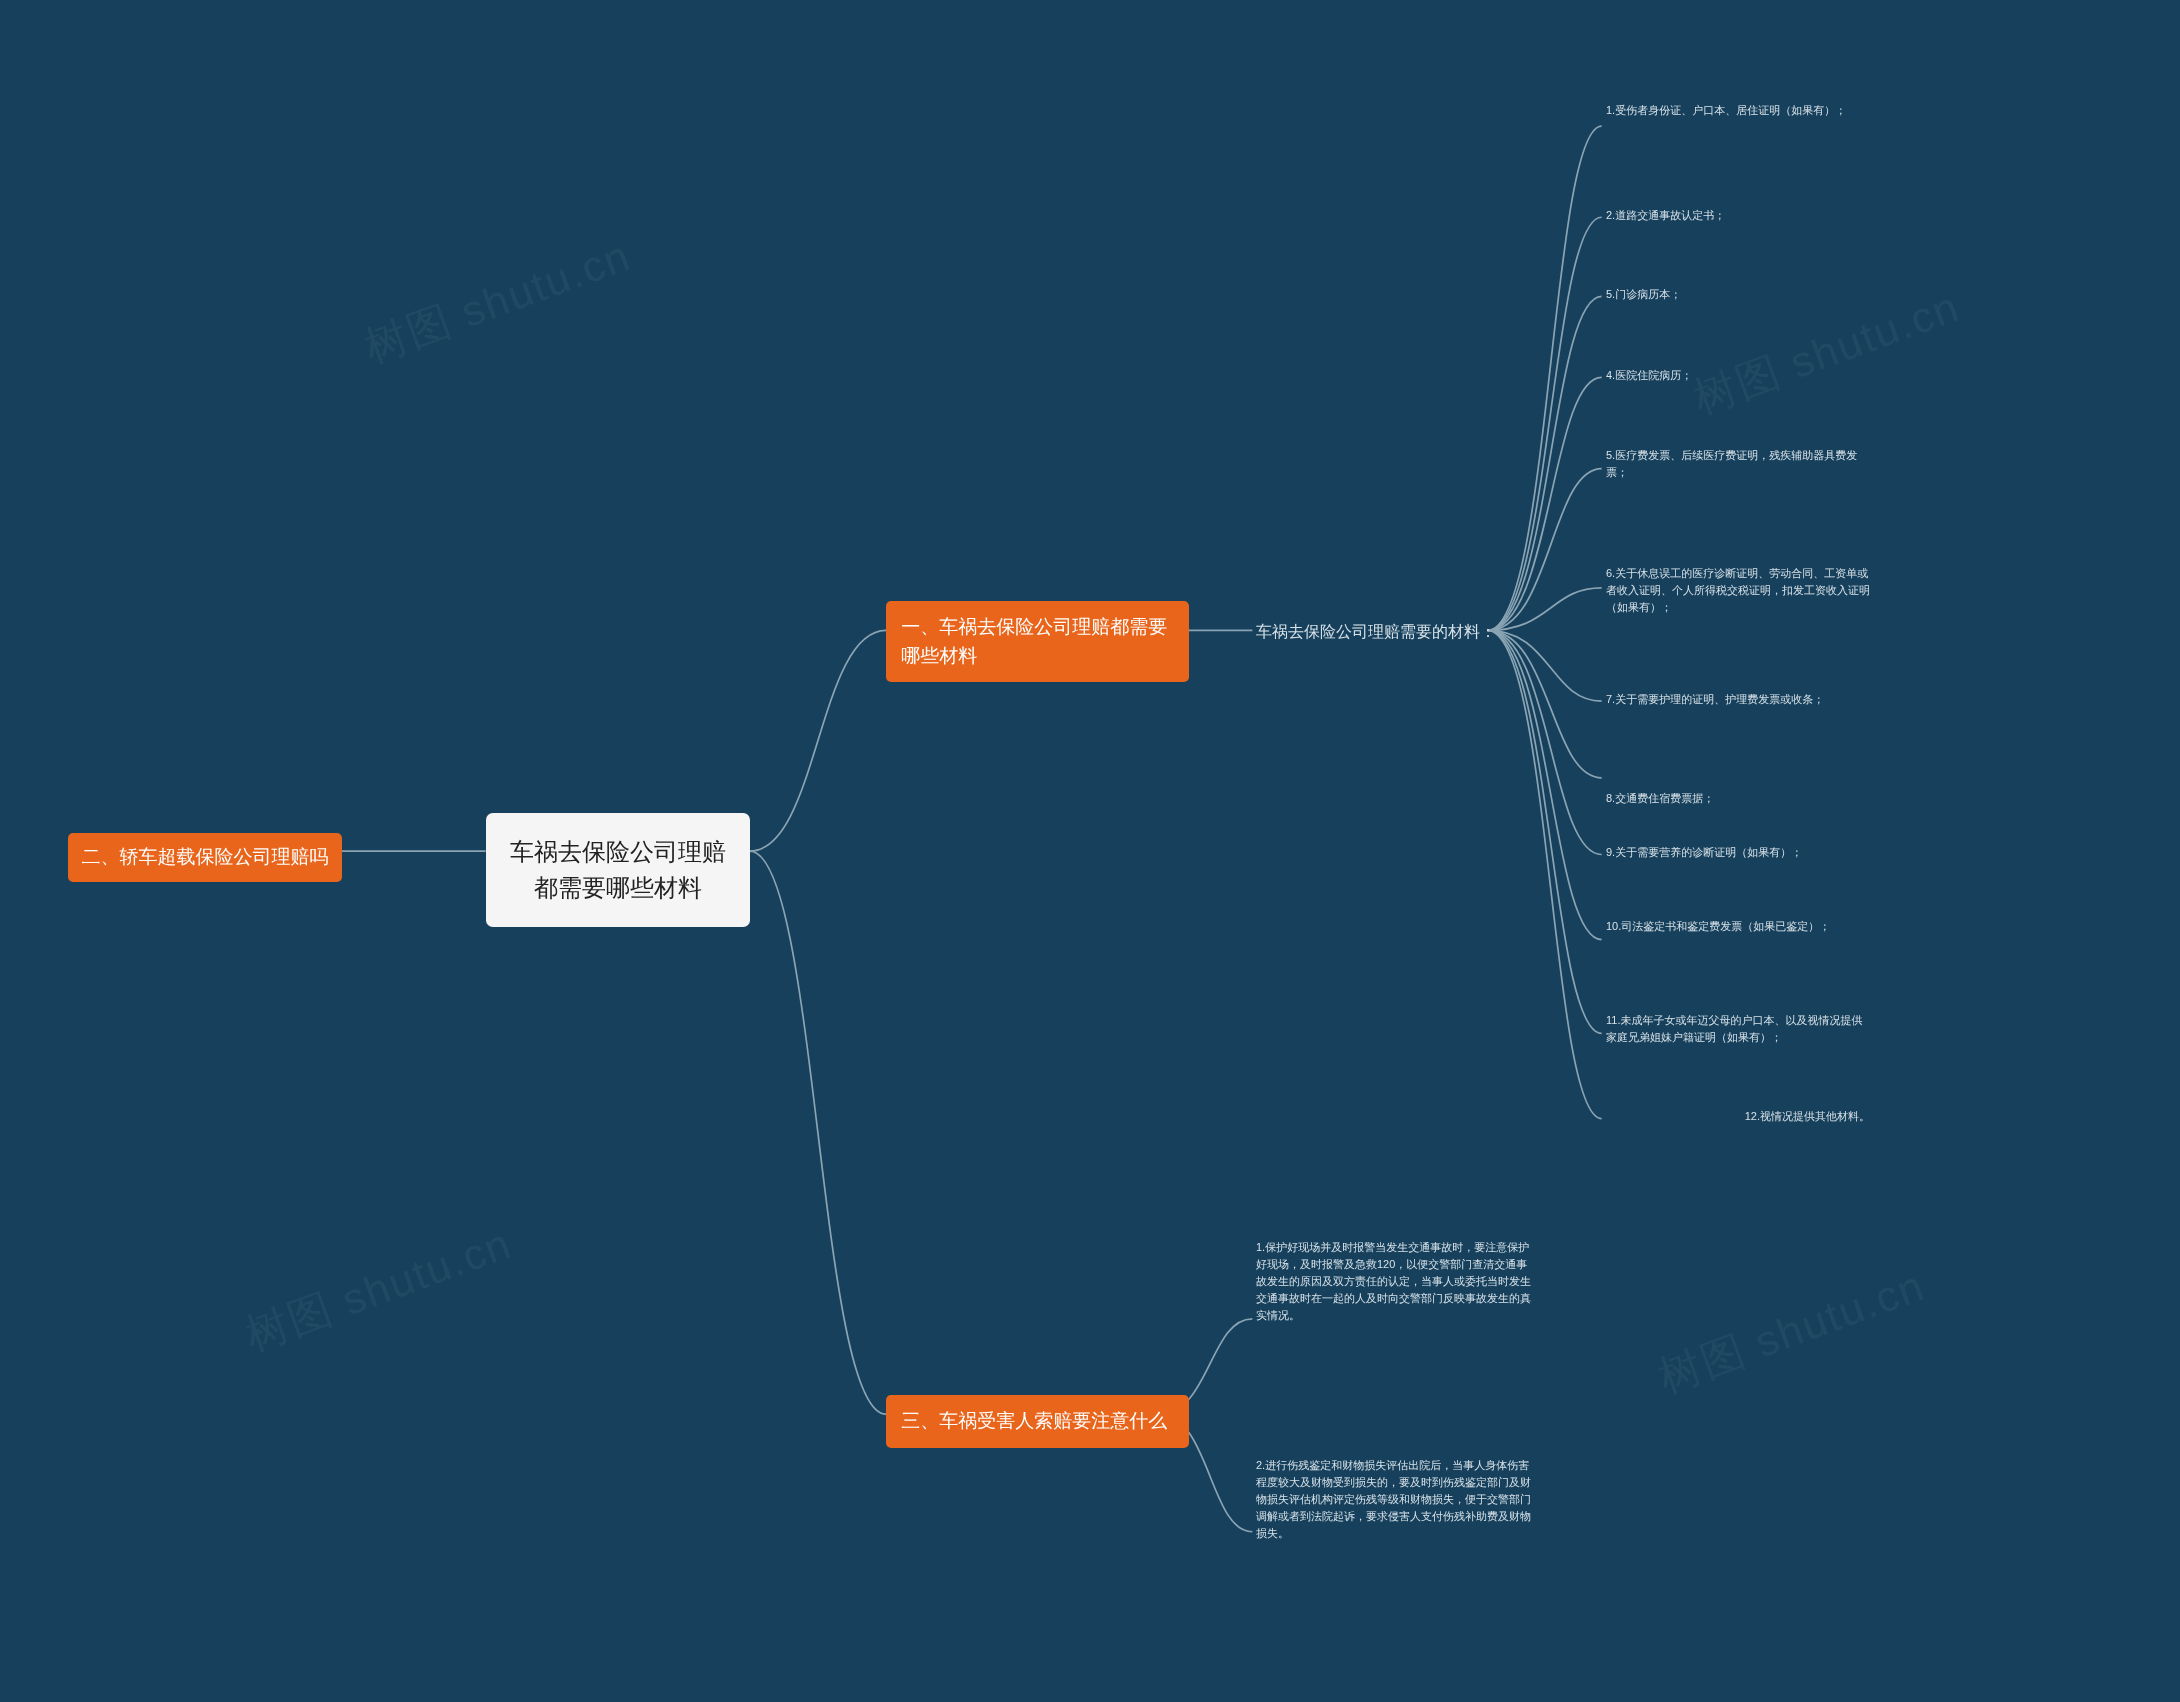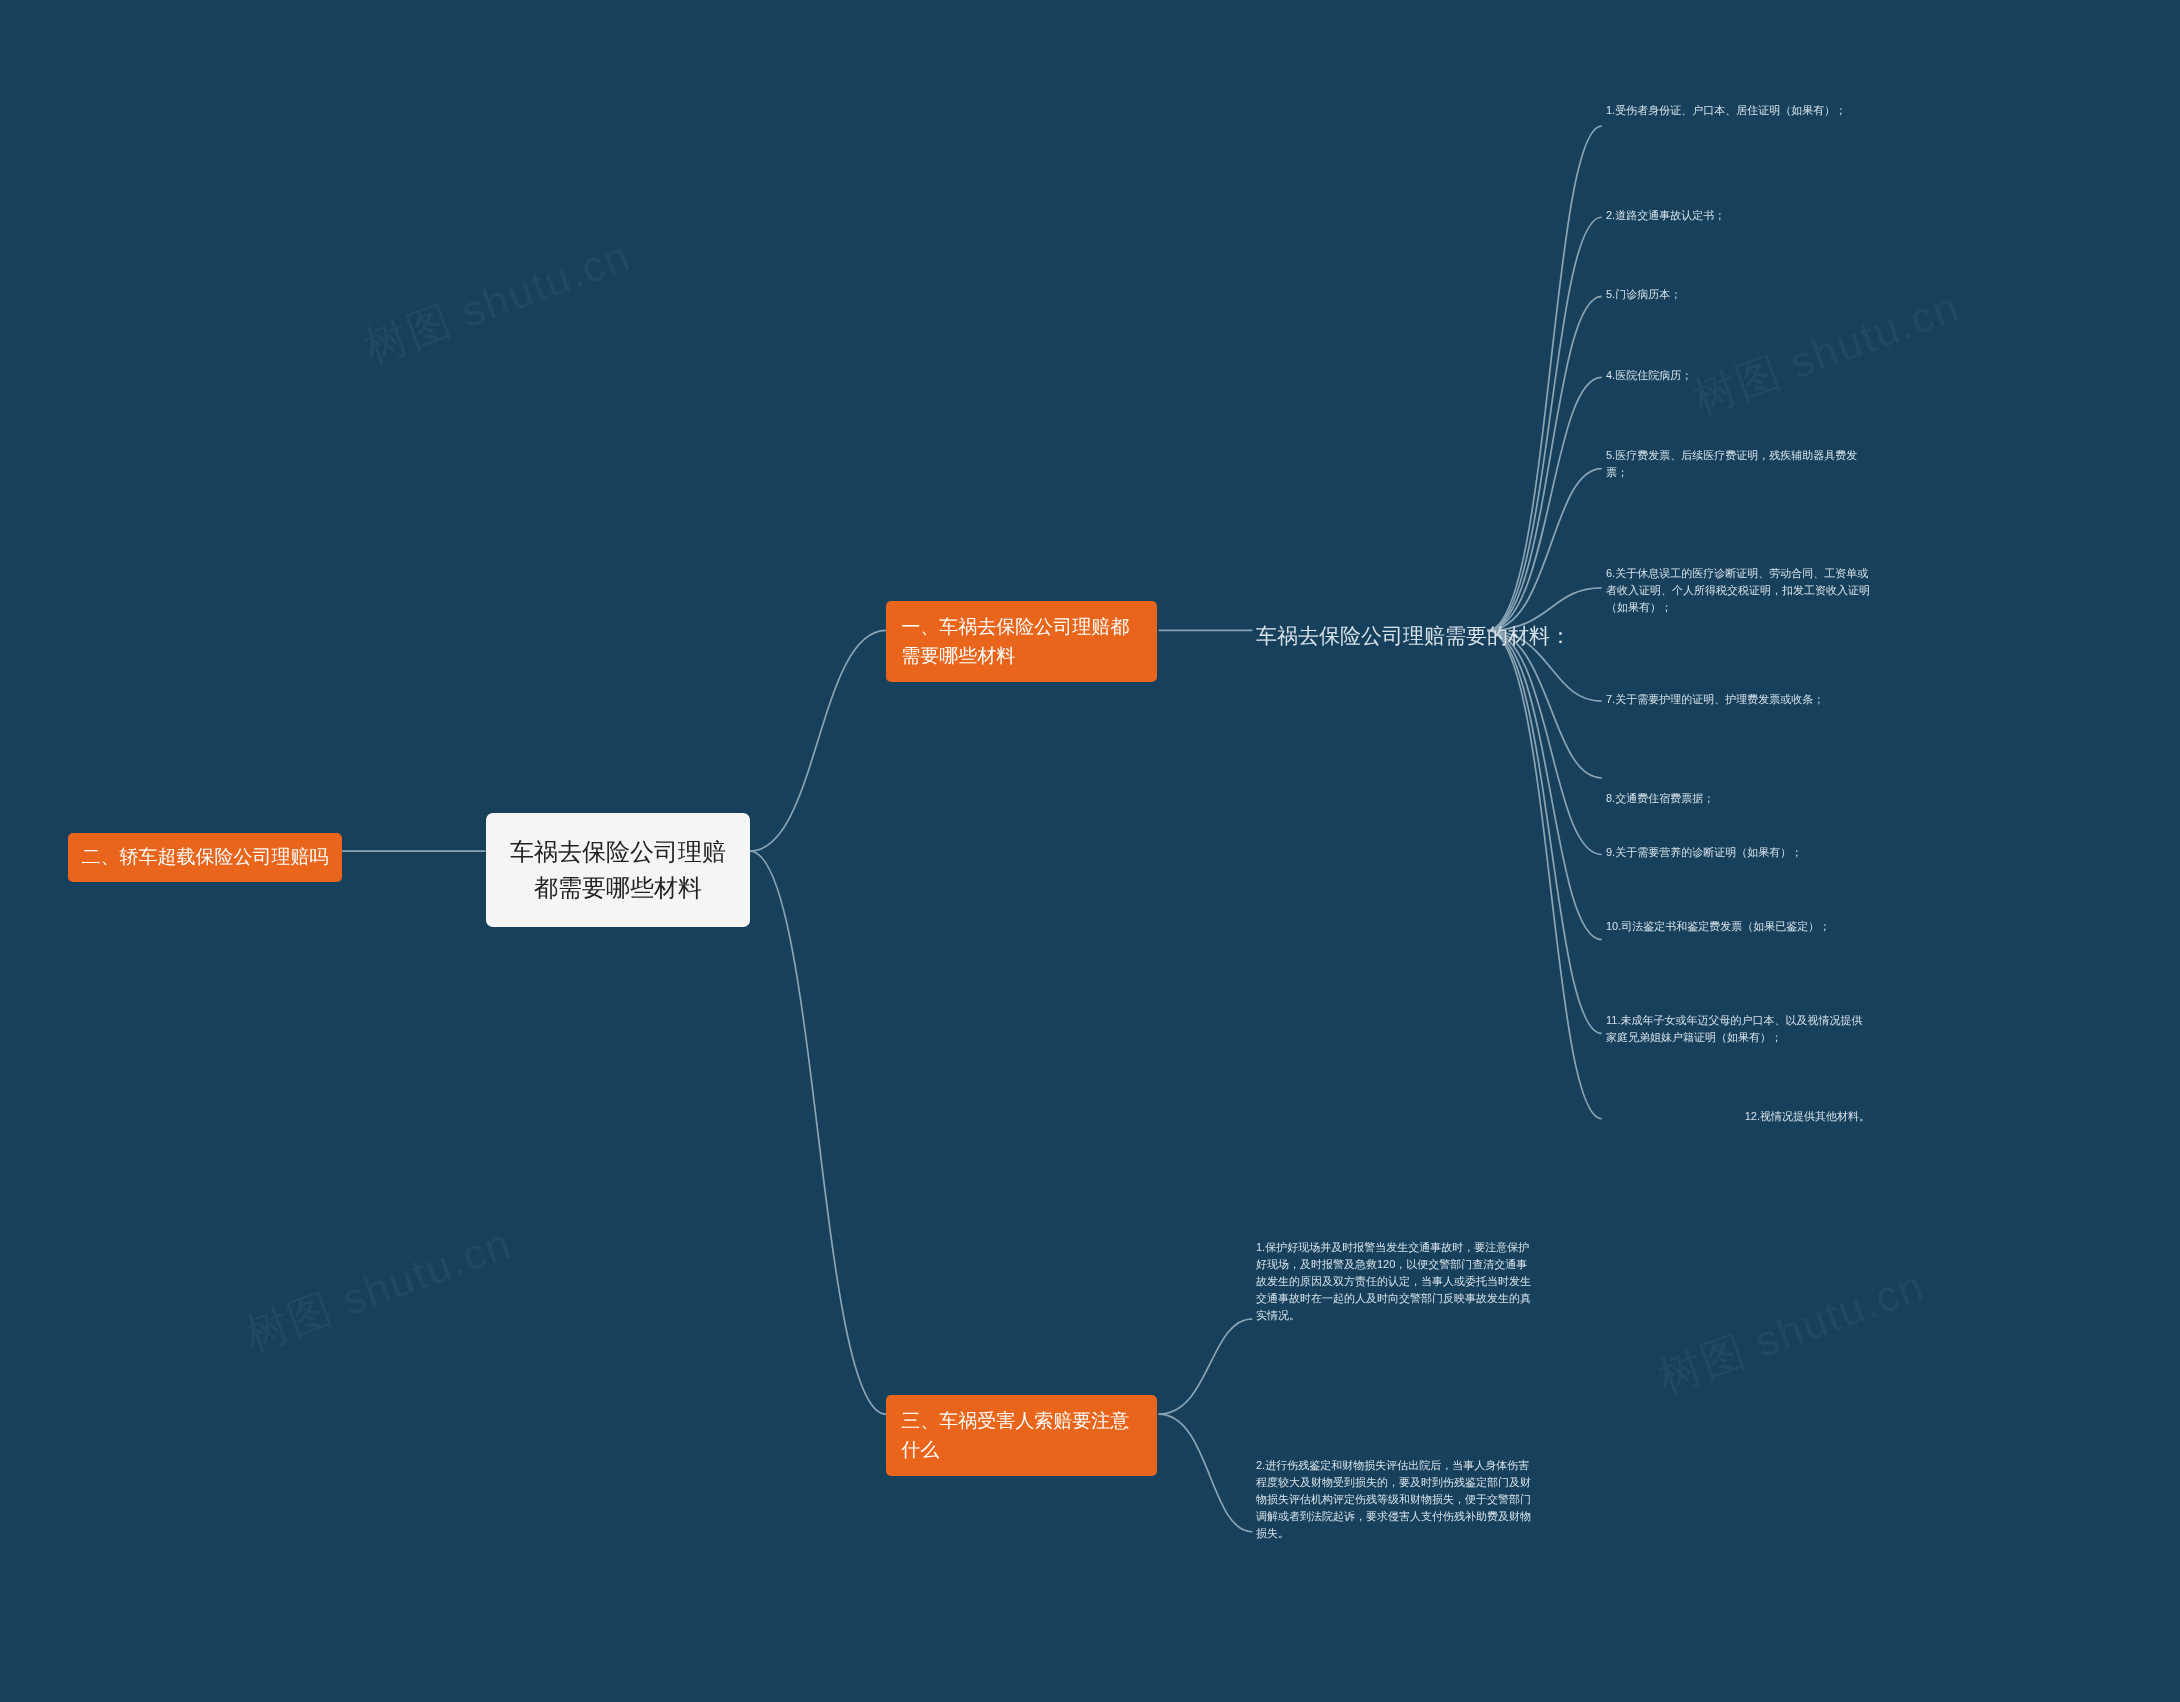--- a/index.html
+++ b/index.html
@@ -1,23 +1,23 @@
 <!DOCTYPE html>
 <html style="font-size:13.6px"><head>
 <meta charset="utf-8">
 <style>
   * { margin: 0; padding: 0; box-sizing: border-box; }
   html, body { width: 2181px; height: 1703px; background: #17405c; font-family: "Microsoft YaHei", "PingFang SC", sans-serif; overflow: hidden; position: relative; }
   svg.connectors { position: absolute; top: 0; left: 0; width: 2181px; height: 1703px; pointer-events: none; }
   .node { position: absolute; color: #fff; font-size: 17px; line-height: 1.5; }
   .root-node { background: #f5f5f5; color: #222; border-radius: 6.8px; padding: 21px 24px; font-size: 24px; text-align: center; width: 264px; }
-  .branch-node { background: #e8651b; color: #fff; border-radius: 5.1px; padding: 12px 15.3px; font-size: 19px; width: 271px; }
+  .branch-node { background: #e8651b; color: #fff; border-radius: 5.1px; padding: 12px 15.3px; font-size: 19px; width: 303px; }
   .branch-node.small { width: auto; padding: 10.2px 13.6px; }
   .leaf-node { color: #d8e2e8; font-size: 11px; width: 264px; line-height: 1.55; }
-  .mid-node { color: #d8e2e8; font-size: 21px; }
+  .mid-node { color: #d8e2e8; font-size: 16px; }
   .watermark { position: absolute; color: rgba(255,255,255,0.05); font-size: 43px; transform: rotate(-20deg); user-select: none; pointer-events: none; font-weight: 300; letter-spacing: 1.7px; }
 </style>
 </head>
 <body>
 
 <svg class="connectors" viewBox="0 0 2560 1999" width="2181" height="1703">
   <g stroke="#8aa4b3" stroke-width="2" fill="none">
 
     <path d="M 570 999 C 450 999, 450 999, 370 999"></path>
 

